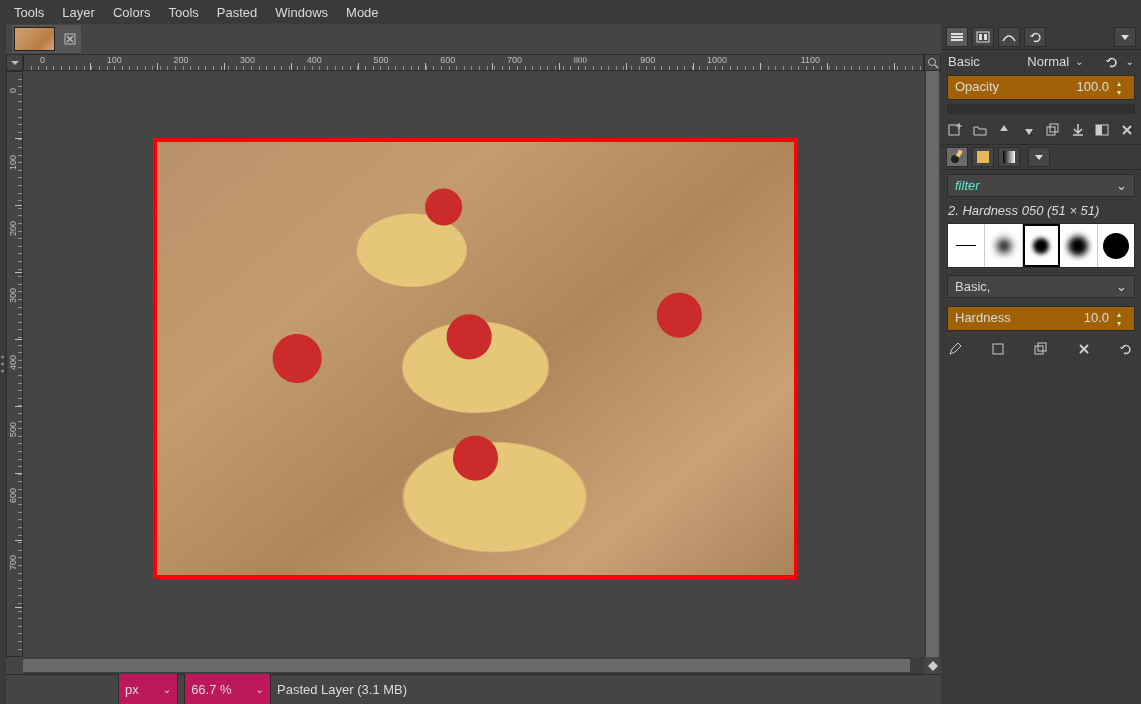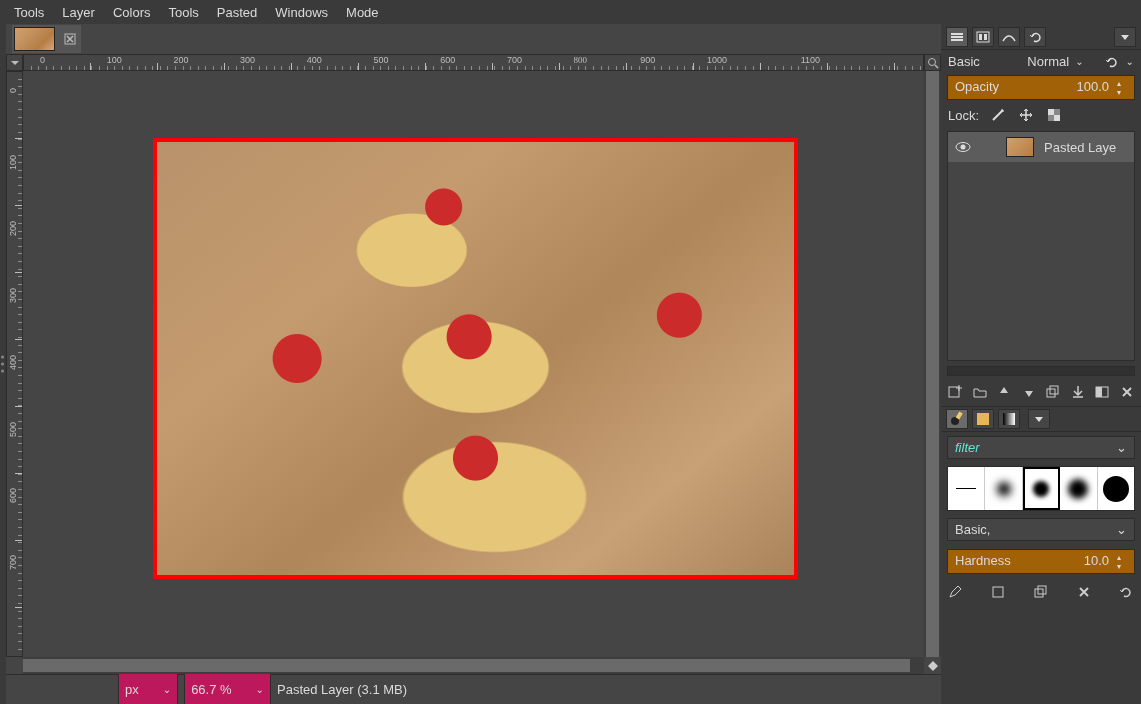--- a/index.html
+++ b/index.html
@@ -276,57 +276,21 @@
     <div class="sldr" style="margin:2px 6px;">
       <span>Opacity</span>
       <span class="spacer"></span>
       <span>100.0</span>
       <div class="spin">
         <div class="ar">▴</div>
         <div class="ar">▾</div>
       </div>
     </div>
 
-    <div class="lockrow">
-      <span>Lock:</span>
-      <div class="ic">
-        <svg width="14" height="14" viewBox="0 0 14 14">
-            <path d="M2 12 L12 2" stroke="#ddd" stroke-width="2"></path>
-            <path d="M10 2 L12 2 L12 4" fill="none" stroke="#ddd"></path>
-          </svg>
-      </div>
-      <div class="ic">
-        <svg width="14" height="14" viewBox="0 0 14 14">
-            <path d="M7 1 L7 13 M1 7 L13 7" stroke="#ddd" stroke-width="1.5"></path>
-            <path d="M7 1 L5 3 M7 1 L9 3 M7 13 L5 11 M7 13 L9 11 M1 7 L3 5 M1 7 L3 9 M13 7 L11 5 M13 7 L11 9" stroke="#ddd"></path>
-          </svg>
-      </div>
-      <div class="ic">
-        <svg width="14" height="14" viewBox="0 0 14 14">
-            <rect x="1" y="1" width="6" height="6" fill="#ddd"></rect>
-            <rect x="7" y="7" width="6" height="6" fill="#ddd"></rect>
-            <rect x="7" y="1" width="6" height="6" fill="#888"></rect>
-            <rect x="1" y="7" width="6" height="6" fill="#888"></rect>
-          </svg>
-      </div>
-    </div>
-
-    <div class="layer-list">
-      <div class="layer-item">
-        <span class="eye">
-          <svg width="16" height="12" viewBox="0 0 16 12">
-              <ellipse cx="8" cy="6" rx="7" ry="4.5" fill="none" stroke="#ddd"></ellipse>
-              <circle cx="8" cy="6" r="2.5" fill="#ddd"></circle>
-            </svg>
-        </span>
-        <span style="width:14px"></span>
-        <div class="lthumb"></div>
-        <span>Pasted Laye</span>
-      </div>
-    </div>
+
 
     <div class="mini-scroll"></div>
 
     <div class="btnrow">
       <div class="ic">
           <svg width="16" height="14" viewBox="0 0 16 14">
             <rect x="2" y="2" width="10" height="10" fill="none" stroke="#ccc"></rect>
             <path d="M12 0 L12 6 M9 3 L15 3" stroke="#ccc"></path>
           </svg>
         </div>
@@ -400,20 +364,21 @@
           </svg>
       </div>
     </div>
 
     <div class="dd-full">
       <span style="color:#5eead4; font-style:italic;">filter</span>
       <span class="spacer"></span>
       <span class="chev">⌄</span>
     </div>
 
+    <div class="brush-name">2. Hardness 050 (51 × 51)</div>
 
     <div class="brush-grid">
       <div class="cell">
           <div style="width:20px;height:1px;background:#000;"></div>
         </div>
       <div class="cell">
           <div class="dot" style="width:14px;height:14px;filter:blur(4px);"></div>
         </div>
       <div class="cell sel">
           <div class="dot" style="width:16px;height:16px;filter:blur(2px);"></div>

